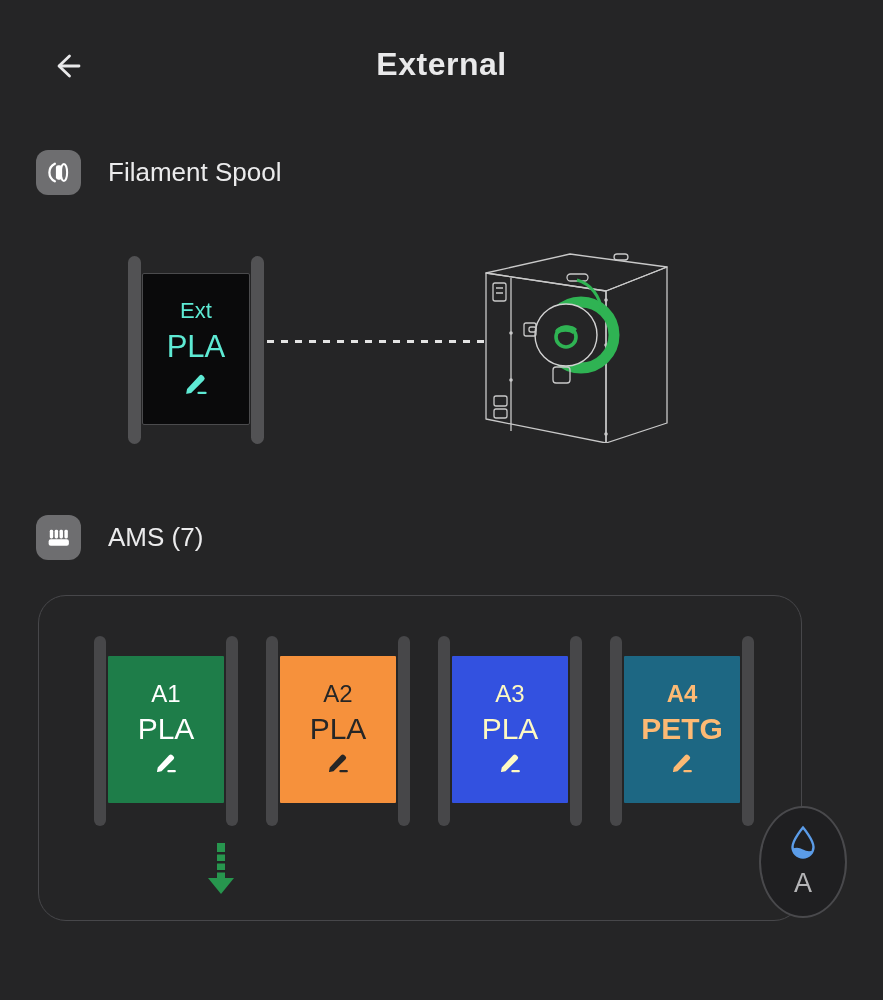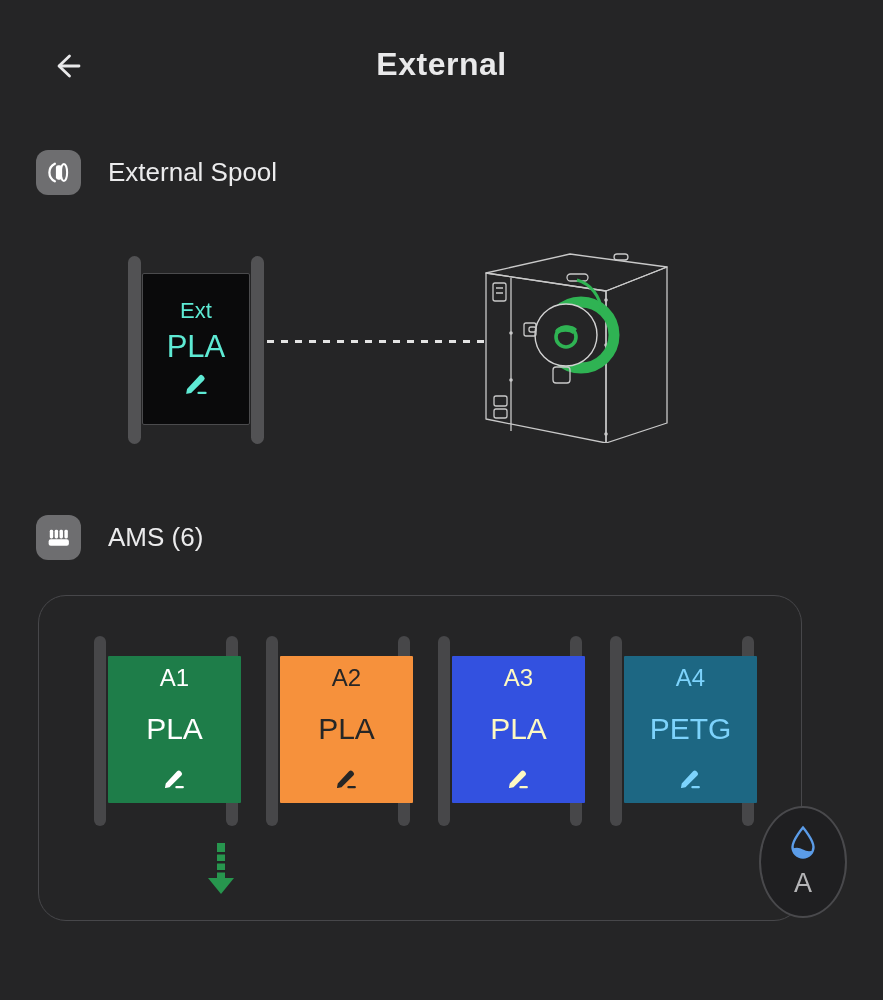--- a/index.html
+++ b/index.html
@@ -37,22 +37,22 @@
   }
 
   
   .ams-box{
     left:38px;top:595px;width:764px;height:326px;
     border:1.5px solid #47474a;border-radius:28px;box-sizing:border-box;
   }
   .slot-group{position:absolute;top:40px;width:144px;height:190px;}
   .slot-group .bar{position:absolute;top:0;width:12px;height:190px;border-radius:6px;background:#474749;}
   .slot-card{
-    position:absolute;left:14px;top:20px;width:133px;height:147px;
-    display:flex;flex-direction:column;align-items:center;justify-content:center;gap:20px;
+    position:absolute;left:14px;top:20px;width:116px;height:147px;
+    display:flex;flex-direction:column;align-items:center;justify-content:center;gap:4px;
     cursor:pointer;border-radius:1px;
   }
   .slot-card .slot-id{font-size:24px;}
   .slot-card .slot-mat{font-size:30px;}
   .feed-arrow{position:absolute;left:112px;top:207px;width:30px;height:52px;}
 
   .ams-strip{
     position:absolute;left:2px;right:2px;bottom:2px;height:72px;
     background:#2e2e30;border-radius:0 0 26px 26px;
     display:flex;align-items:center;z-index:1;
@@ -80,21 +80,21 @@
 </button>
 <div class="abs page-title">External</div>
 
 <div class="abs section-icon" style="left:36px;top:150px;">
   <svg width="27" height="27" viewBox="0 0 26 26">
     <path d="M9.5 4.5 a9.5 9.5 0 0 0 0 17" fill="none" stroke="#fff" stroke-width="2.2" stroke-linecap="round"></path>
     <rect x="10.5" y="6" width="6" height="14" rx="2.4" fill="#fff"></rect>
     <ellipse cx="18.2" cy="13" rx="3.1" ry="8.2" fill="none" stroke="#fff" stroke-width="2"></ellipse>
   </svg>
 </div>
-<div class="abs section-label" style="top:150px;">External Spool</div>
+<div class="abs section-label" style="top:150px;">Filament Spool</div>
 
 <div class="abs" style="left:128px;top:256px;width:136px;height:190px;">
   <div class="spool-bar" style="left:0;top:0;height:188px;"></div>
   <div class="spool-bar" style="left:123px;top:0;height:188px;"></div>
   <div class="ext-card" style="background: rgb(10, 10, 11); color: #5eead4;">
     <span class="slot-id">Ext</span>
     <span class="slot-mat">PLA</span>
     <span>
       <svg width="27" height="27" viewBox="0 0 24 24" fill="currentColor">
         <path d="M3.6 16.9 L2.9 20.6 a.5.5 0 0 0 .6.6 l3.7-.7 L18.6 9.1 a2.3 2.3 0 0 0 0-3.2 l-.9-.9 a2.3 2.3 0 0 0-3.2 0 Z"></path>
@@ -143,21 +143,21 @@
 
 <div class="abs section-icon" style="left:36px;top:515px;">
   <svg width="27" height="27" viewBox="0 0 26 26">
     <rect x="4.6" y="5.5" width="3.3" height="8.5" rx="1.4" fill="#fff"></rect>
     <rect x="9.3" y="5.5" width="3.3" height="8.5" rx="1.4" fill="#fff"></rect>
     <rect x="14" y="5.5" width="3.3" height="8.5" rx="1.4" fill="#fff"></rect>
     <rect x="18.7" y="5.5" width="3.3" height="8.5" rx="1.4" fill="#fff"></rect>
     <rect x="3.5" y="14.8" width="19.5" height="6.2" rx="2" fill="#fff"></rect>
   </svg>
 </div>
-<div class="abs section-label" style="top:515px;">AMS (6)</div>
+<div class="abs section-label" style="top:515px;">AMS (7)</div>
 
 <div class="abs ams-box">
 
   <div class="slot-group" style="left:55px;">
     <div class="bar" style="left:0;"></div>
     <div class="bar" style="left:132px;"></div>
     <div class="slot-card" style="background: rgb(30, 125, 73); color: rgb(255, 255, 255);">
       <span class="slot-id">A1</span>
       <span class="slot-mat">PLA</span>
       <span>
@@ -205,21 +205,21 @@
           <path d="M3.6 16.9 L2.9 20.6 a.5.5 0 0 0 .6.6 l3.7-.7 L18.6 9.1 a2.3 2.3 0 0 0 0-3.2 l-.9-.9 a2.3 2.3 0 0 0-3.2 0 Z"></path>
           <rect x="12.8" y="19.3" width="8.2" height="2.1" rx="1"></rect>
         </svg>
       </span>
     </div>
   </div>
 
   <div class="slot-group" style="left:571px;">
     <div class="bar" style="left:0;"></div>
     <div class="bar" style="left:132px;"></div>
-    <div class="slot-card" style="background: rgb(29, 103, 131); color: #7dd3fc;">
+    <div class="slot-card" style="background: rgb(29, 103, 131); color: #fdba74; font-weight: bold;">
       <span class="slot-id">A4</span>
       <span class="slot-mat">PETG</span>
       <span>
         <svg width="25" height="25" viewBox="0 0 24 24" fill="currentColor">
           <path d="M3.6 16.9 L2.9 20.6 a.5.5 0 0 0 .6.6 l3.7-.7 L18.6 9.1 a2.3 2.3 0 0 0 0-3.2 l-.9-.9 a2.3 2.3 0 0 0-3.2 0 Z"></path>
           <rect x="12.8" y="19.3" width="8.2" height="2.1" rx="1"></rect>
         </svg>
       </span>
     </div>
   </div>

